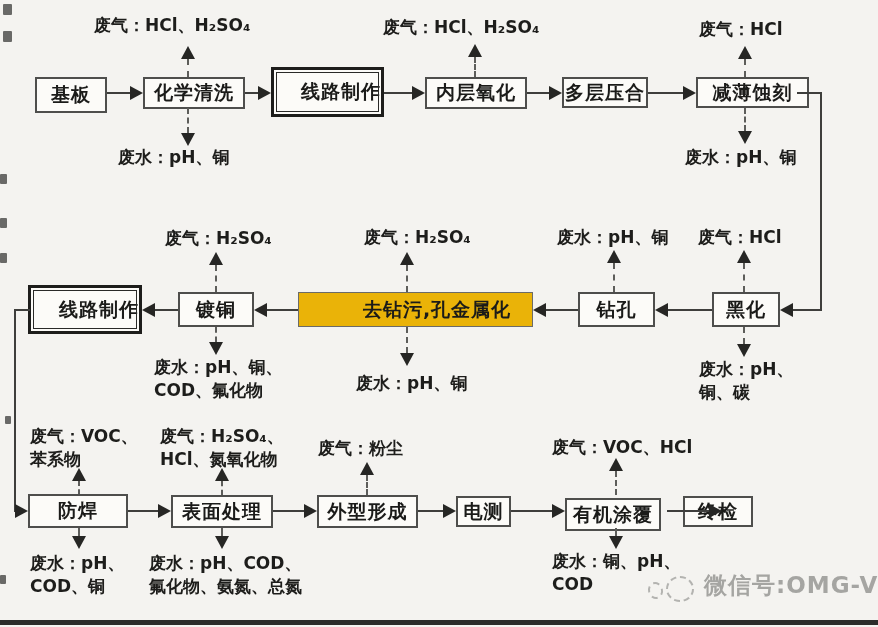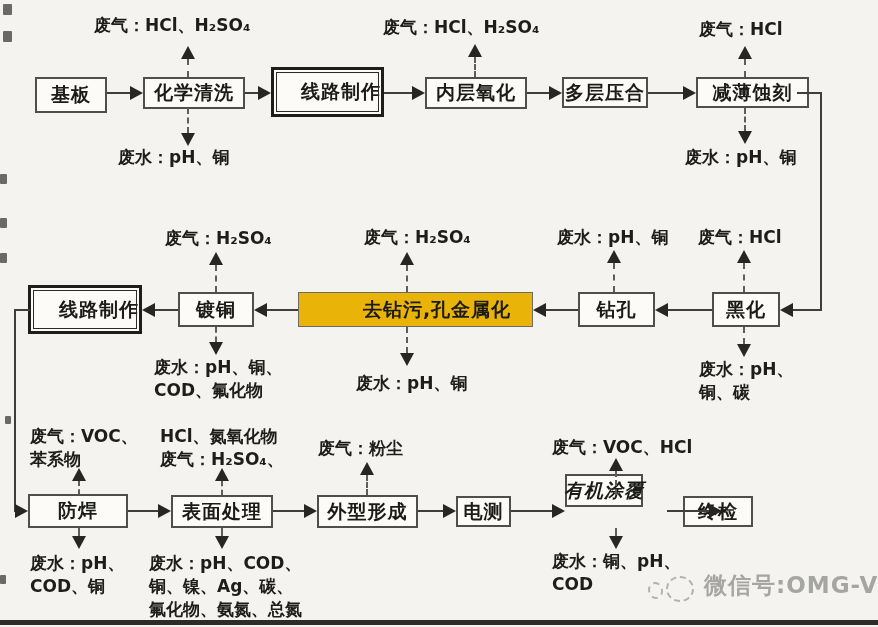--- a/index.html
+++ b/index.html
@@ -117,21 +117,21 @@
       </div>
       <div class="box normal" style="left: 171px; top: 495px; width: 102px; height: 33px;">
         <span class="box-label">表面处理</span>
       </div>
       <div class="box normal" style="left: 317px; top: 495px; width: 101px; height: 33px;">
         <span class="box-label">外型形成</span>
       </div>
       <div class="box normal" style="left: 456px; top: 496px; width: 55px; height: 31px;">
         <span class="box-label">电测</span>
       </div>
-      <div class="box normal" style="left: 565px; top: 474px; width: 78px; height: 33px; font-style: italic;">
+      <div class="box normal" style="left: 565px; top: 498px; width: 96px; height: 33px;">
         <span class="box-label">有机涂覆</span>
       </div>
       <div class="box normal" style="left: 683px; top: 496px; width: 70px; height: 31px;">
         <span class="box-label">终检</span>
       </div>
     </div>
   <div id="notes-layer">
       <div class="note" style="left: 94px; top: 14px;">
         <div>废气：HCl、H₂SO₄</div>
       </div>
@@ -172,26 +172,25 @@
       </div>
       <div class="note" style="left: 30px; top: 425px;">
         <div>废气：VOC、</div>
         <div>苯系物</div>
       </div>
       <div class="note" style="left: 30px; top: 552px;">
         <div>废水：pH、</div>
         <div>COD、铜</div>
       </div>
       <div class="note" style="left: 160px; top: 425px;">
+        <div>废气：H₂SO₄、</div>
         <div>HCl、氮氧化物</div>
-        <div>废气：H₂SO₄、</div>
       </div>
       <div class="note" style="left: 149px; top: 552px;">
         <div>废水：pH、COD、</div>
-        <div>铜、镍、Ag、碳、</div>
         <div>氟化物、氨氮、总氮</div>
       </div>
       <div class="note" style="left: 318px; top: 437px;">
         <div>废气：粉尘</div>
       </div>
       <div class="note" style="left: 552px; top: 436px;">
         <div>废气：VOC、HCl</div>
       </div>
       <div class="note" style="left: 552px; top: 550px;">
         <div>废水：铜、pH、</div>

